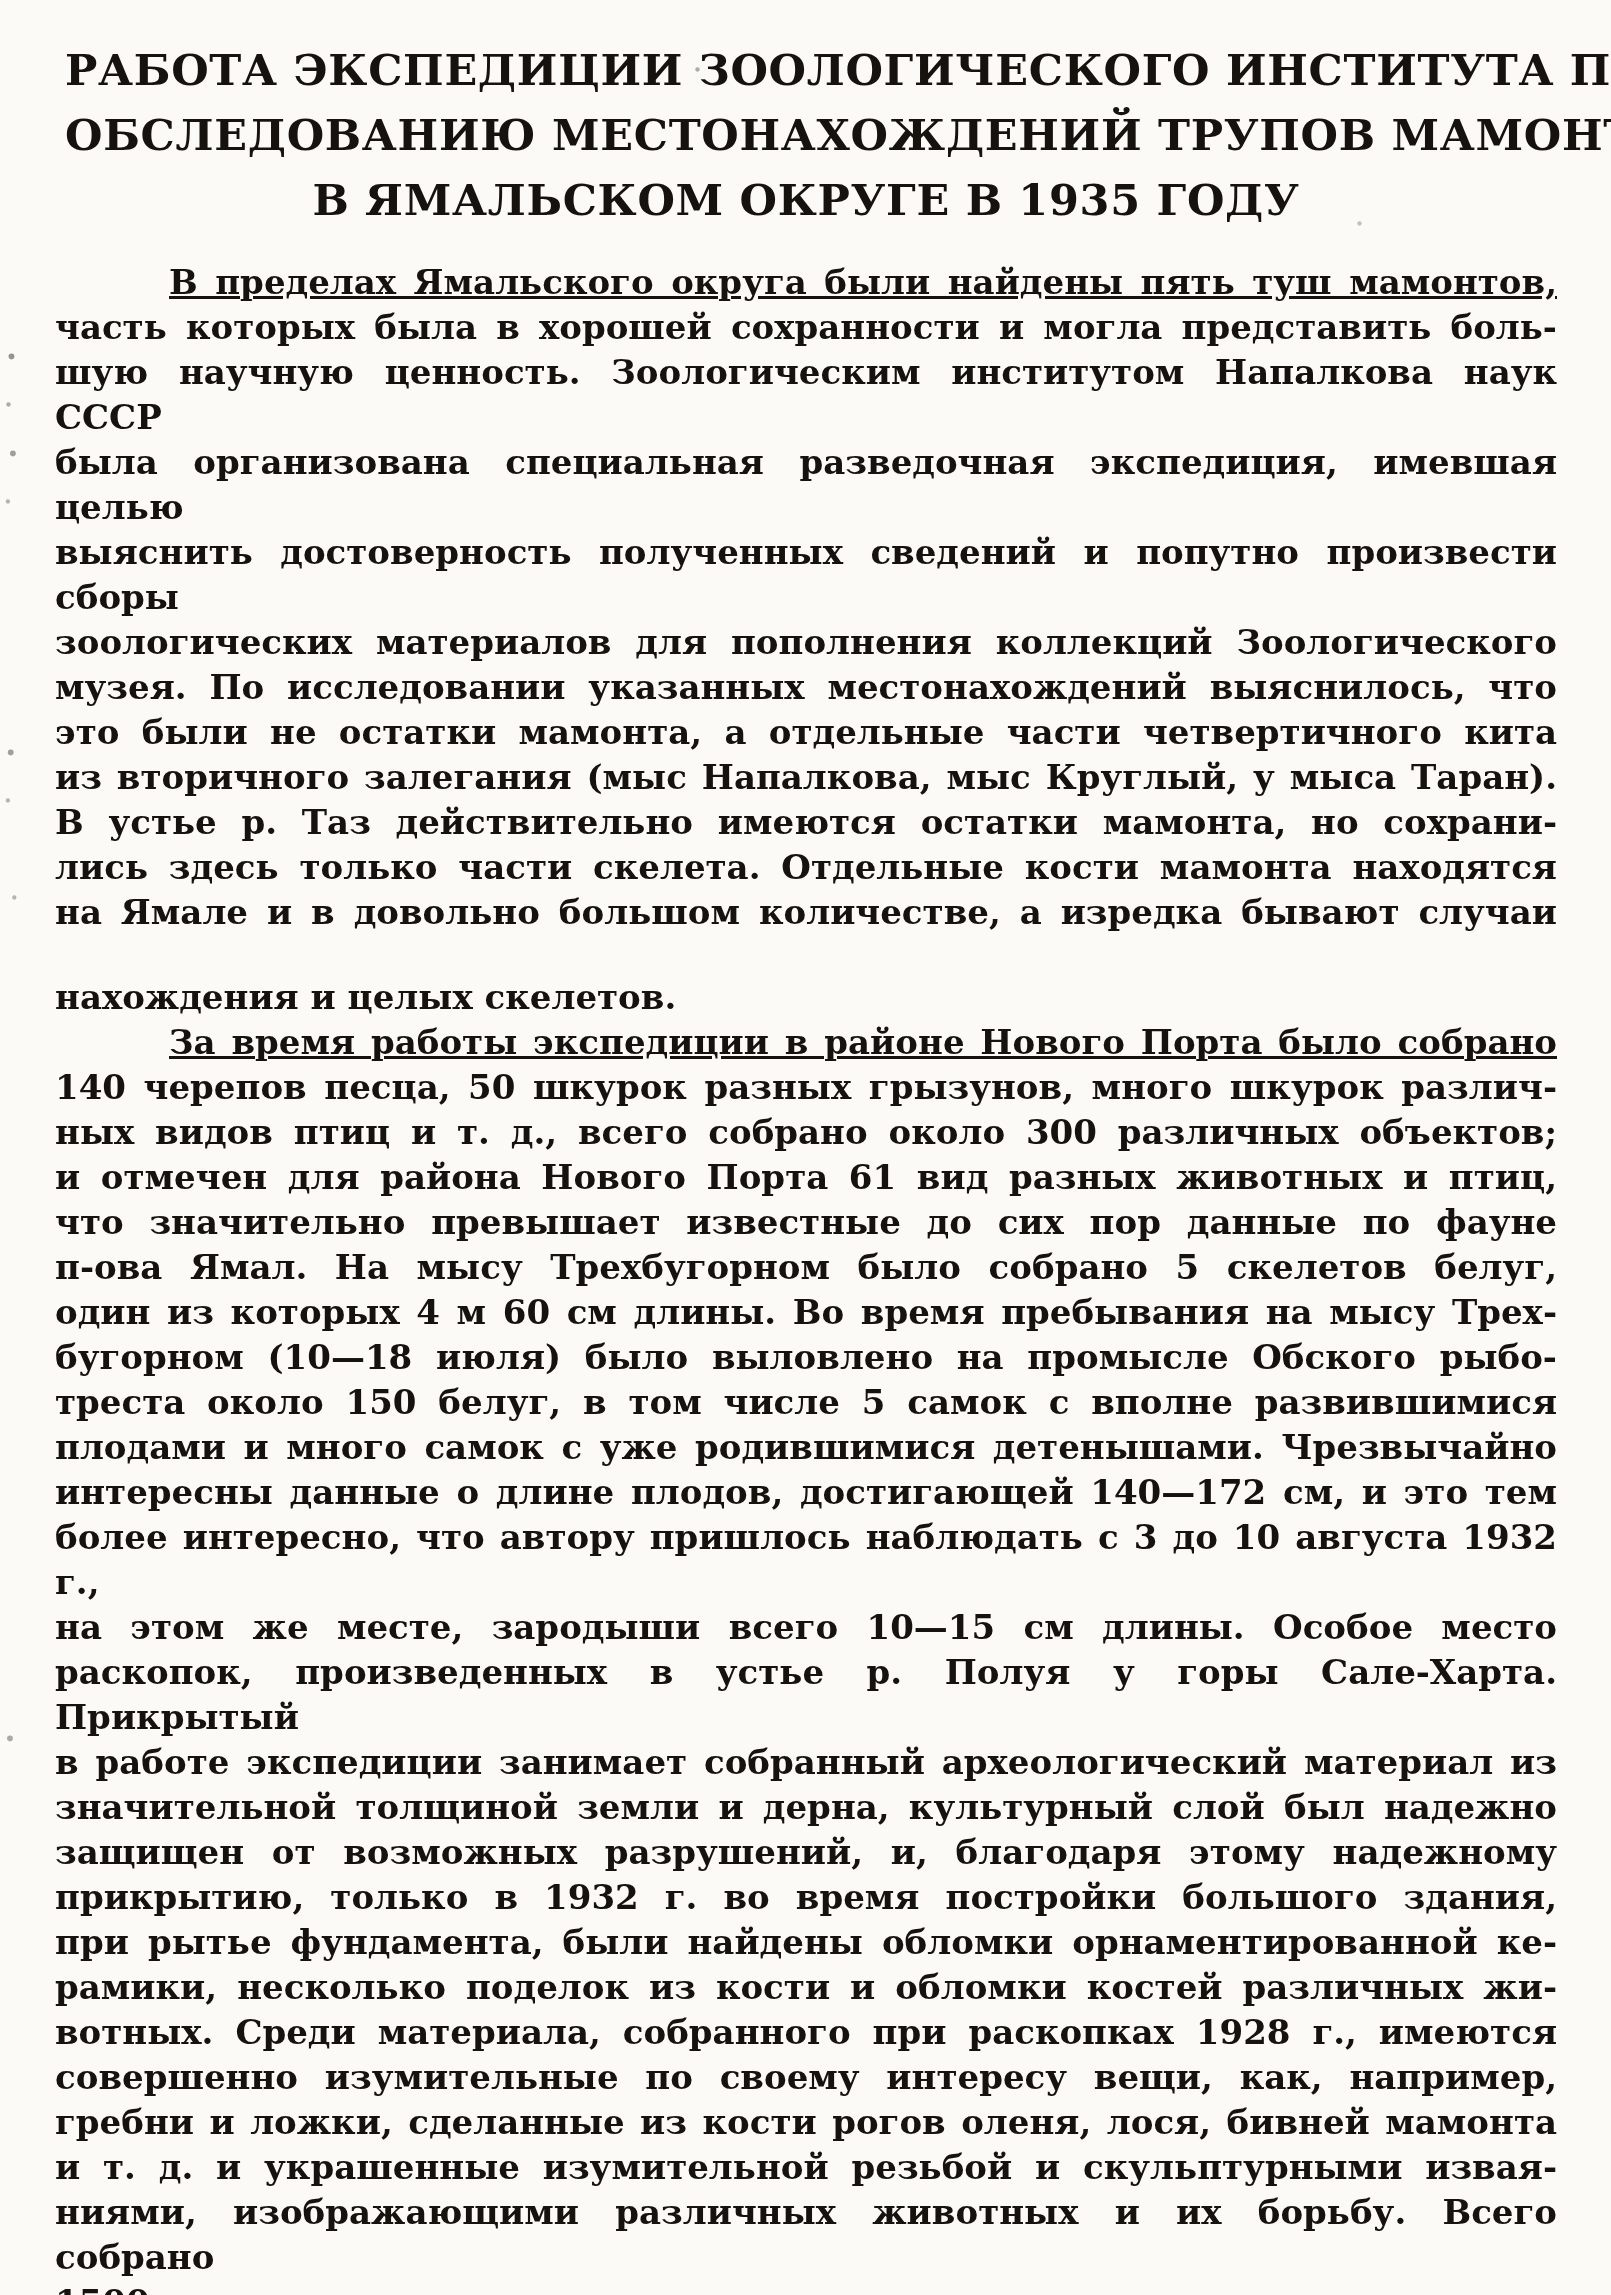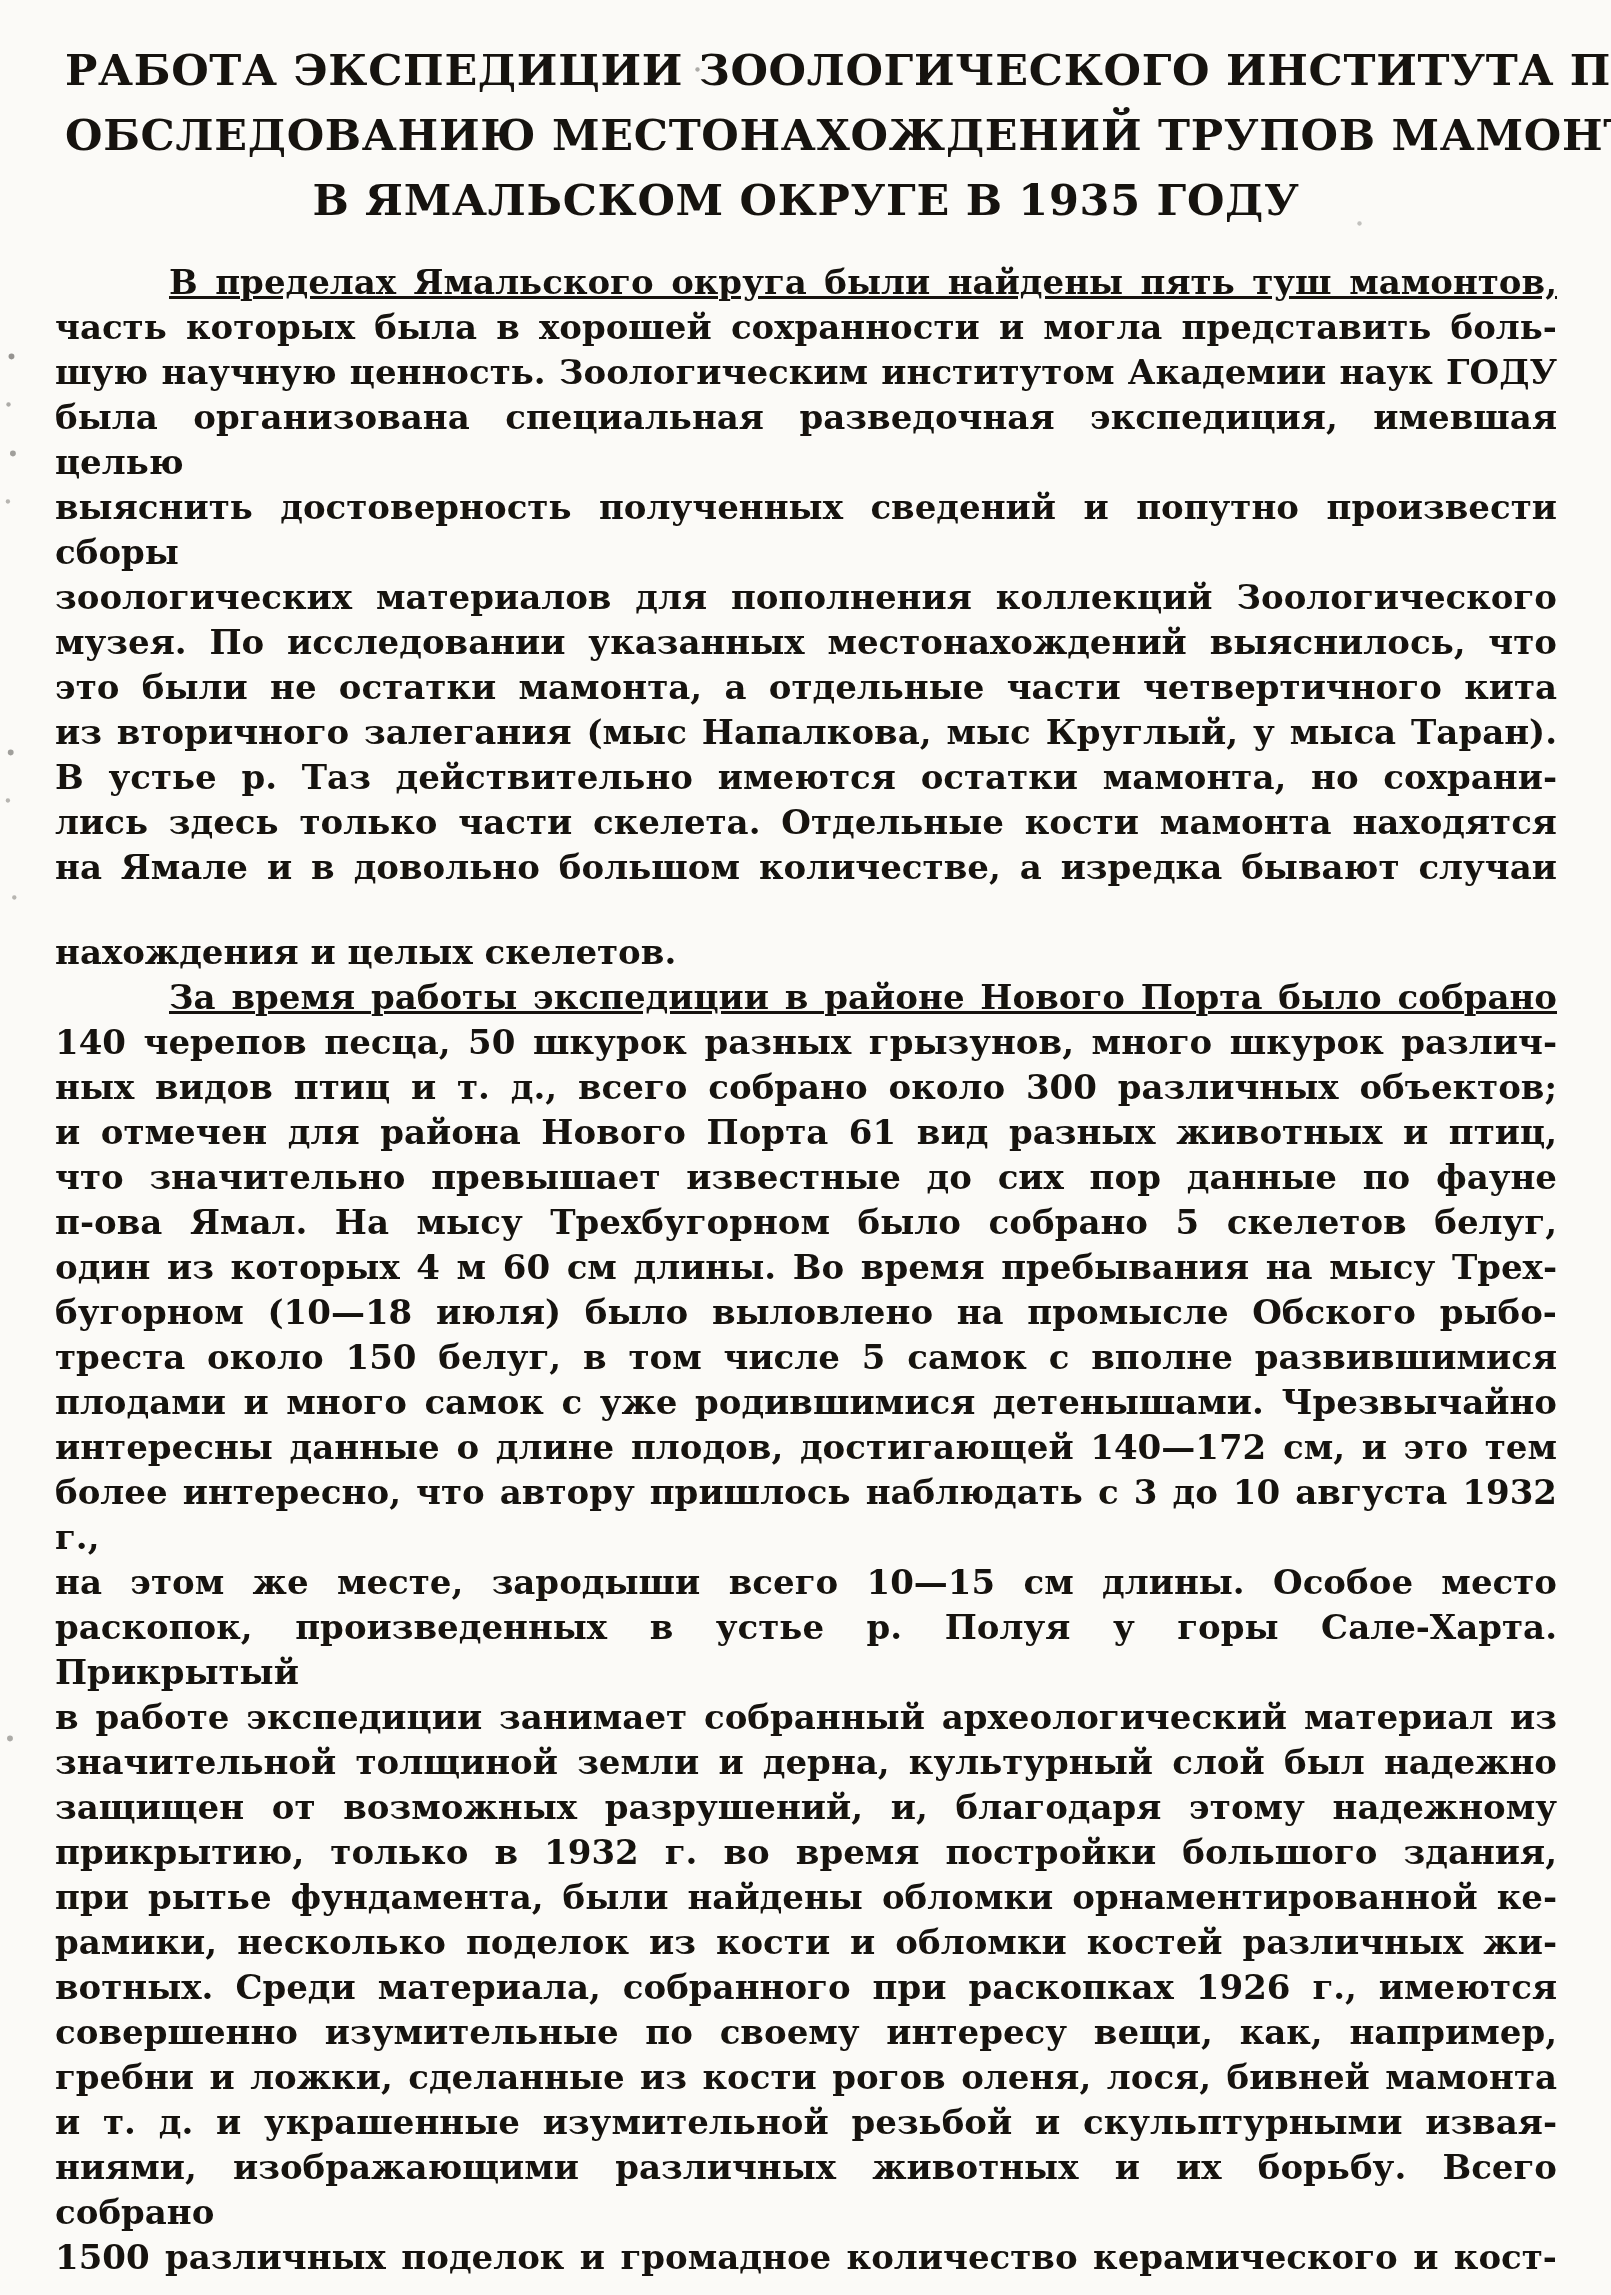--- a/index.html
+++ b/index.html
@@ -76,21 +76,21 @@
 
   <header class="title">
     <div class="title-line">РАБОТА ЭКСПЕДИЦИИ ЗООЛОГИЧЕСКОГО ИНСТИТУТА ПО</div>
     <div class="title-line">ОБСЛЕДОВАНИЮ МЕСТОНАХОЖДЕНИЙ ТРУПОВ МАМОНТОВ</div>
     <div class="title-line centered">В ЯМАЛЬСКОМ ОКРУГЕ В 1935 ГОДУ</div>
   </header>
 
   <main class="body-text" id="body-text">
       <div class="line indent">В пределах Ямальского округа были найдены пять туш мамонтов,</div>
       <div class="line">часть которых была в хорошей сохранности и могла представить боль-</div>
-      <div class="line">шую научную ценность. Зоологическим институтом Академии наук ГОДУ</div>
+      <div class="line">шую научную ценность. Зоологическим институтом Напалкова наук СССР</div>
       <div class="line">была организована специальная разведочная экспедиция, имевшая целью</div>
       <div class="line">выяснить достоверность полученных сведений и попутно произвести сборы</div>
       <div class="line">зоологических материалов для пополнения коллекций Зоологического</div>
       <div class="line">музея. По исследовании указанных местонахождений выяснилось, что</div>
       <div class="line">это были не остатки мамонта, а отдельные части четвертичного кита</div>
       <div class="line">из вторичного залегания (мыс Напалкова, мыс Круглый, у мыса Таран).</div>
       <div class="line">В устье р. Таз действительно имеются остатки мамонта, но сохрани-</div>
       <div class="line">лись здесь только части скелета. Отдельные кости мамонта находятся</div>
       <div class="line">на Ямале и в довольно большом количестве, а изредка бывают случаи</div>
       <div class="line last">нахождения и целых скелетов.</div>
@@ -107,21 +107,21 @@
       <div class="line">интересны данные о длине плодов, достигающей 140—172 см, и это тем</div>
       <div class="line">более интересно, что автору пришлось наблюдать с 3 до 10 августа 1932 г.,</div>
       <div class="line">на этом же месте, зародыши всего 10—15 см длины. Особое место</div>
       <div class="line">раскопок, произведенных в устье р. Полуя у горы Сале-Харта. Прикрытый</div>
       <div class="line">в работе экспедиции занимает собранный археологический материал из</div>
       <div class="line">значительной толщиной земли и дерна, культурный слой был надежно</div>
       <div class="line">защищен от возможных разрушений, и, благодаря этому надежному</div>
       <div class="line">прикрытию, только в 1932 г. во время постройки большого здания,</div>
       <div class="line">при рытье фундамента, были найдены обломки орнаментированной ке-</div>
       <div class="line">рамики, несколько поделок из кости и обломки костей различных жи-</div>
-      <div class="line">вотных. Среди материала, собранного при раскопках 1926 г., имеются</div>
+      <div class="line">вотных. Среди материала, собранного при раскопках 1928 г., имеются</div>
       <div class="line">совершенно изумительные по своему интересу вещи, как, например,</div>
       <div class="line">гребни и ложки, сделанные из кости рогов оленя, лося, бивней мамонта</div>
       <div class="line">и т. д. и украшенные изумительной резьбой и скульптурными извая-</div>
       <div class="line">ниями, изображающими различных животных и их борьбу. Всего собрано</div>
       <div class="line">1500 различных поделок и громадное количество керамического и кост-</div>
       <div class="line last">мысу материала.</div>
       <div class="line indent">Обнаруженное древнее поселение несомненно поможет раскрыть</div>
     </main>
 
 </div>

